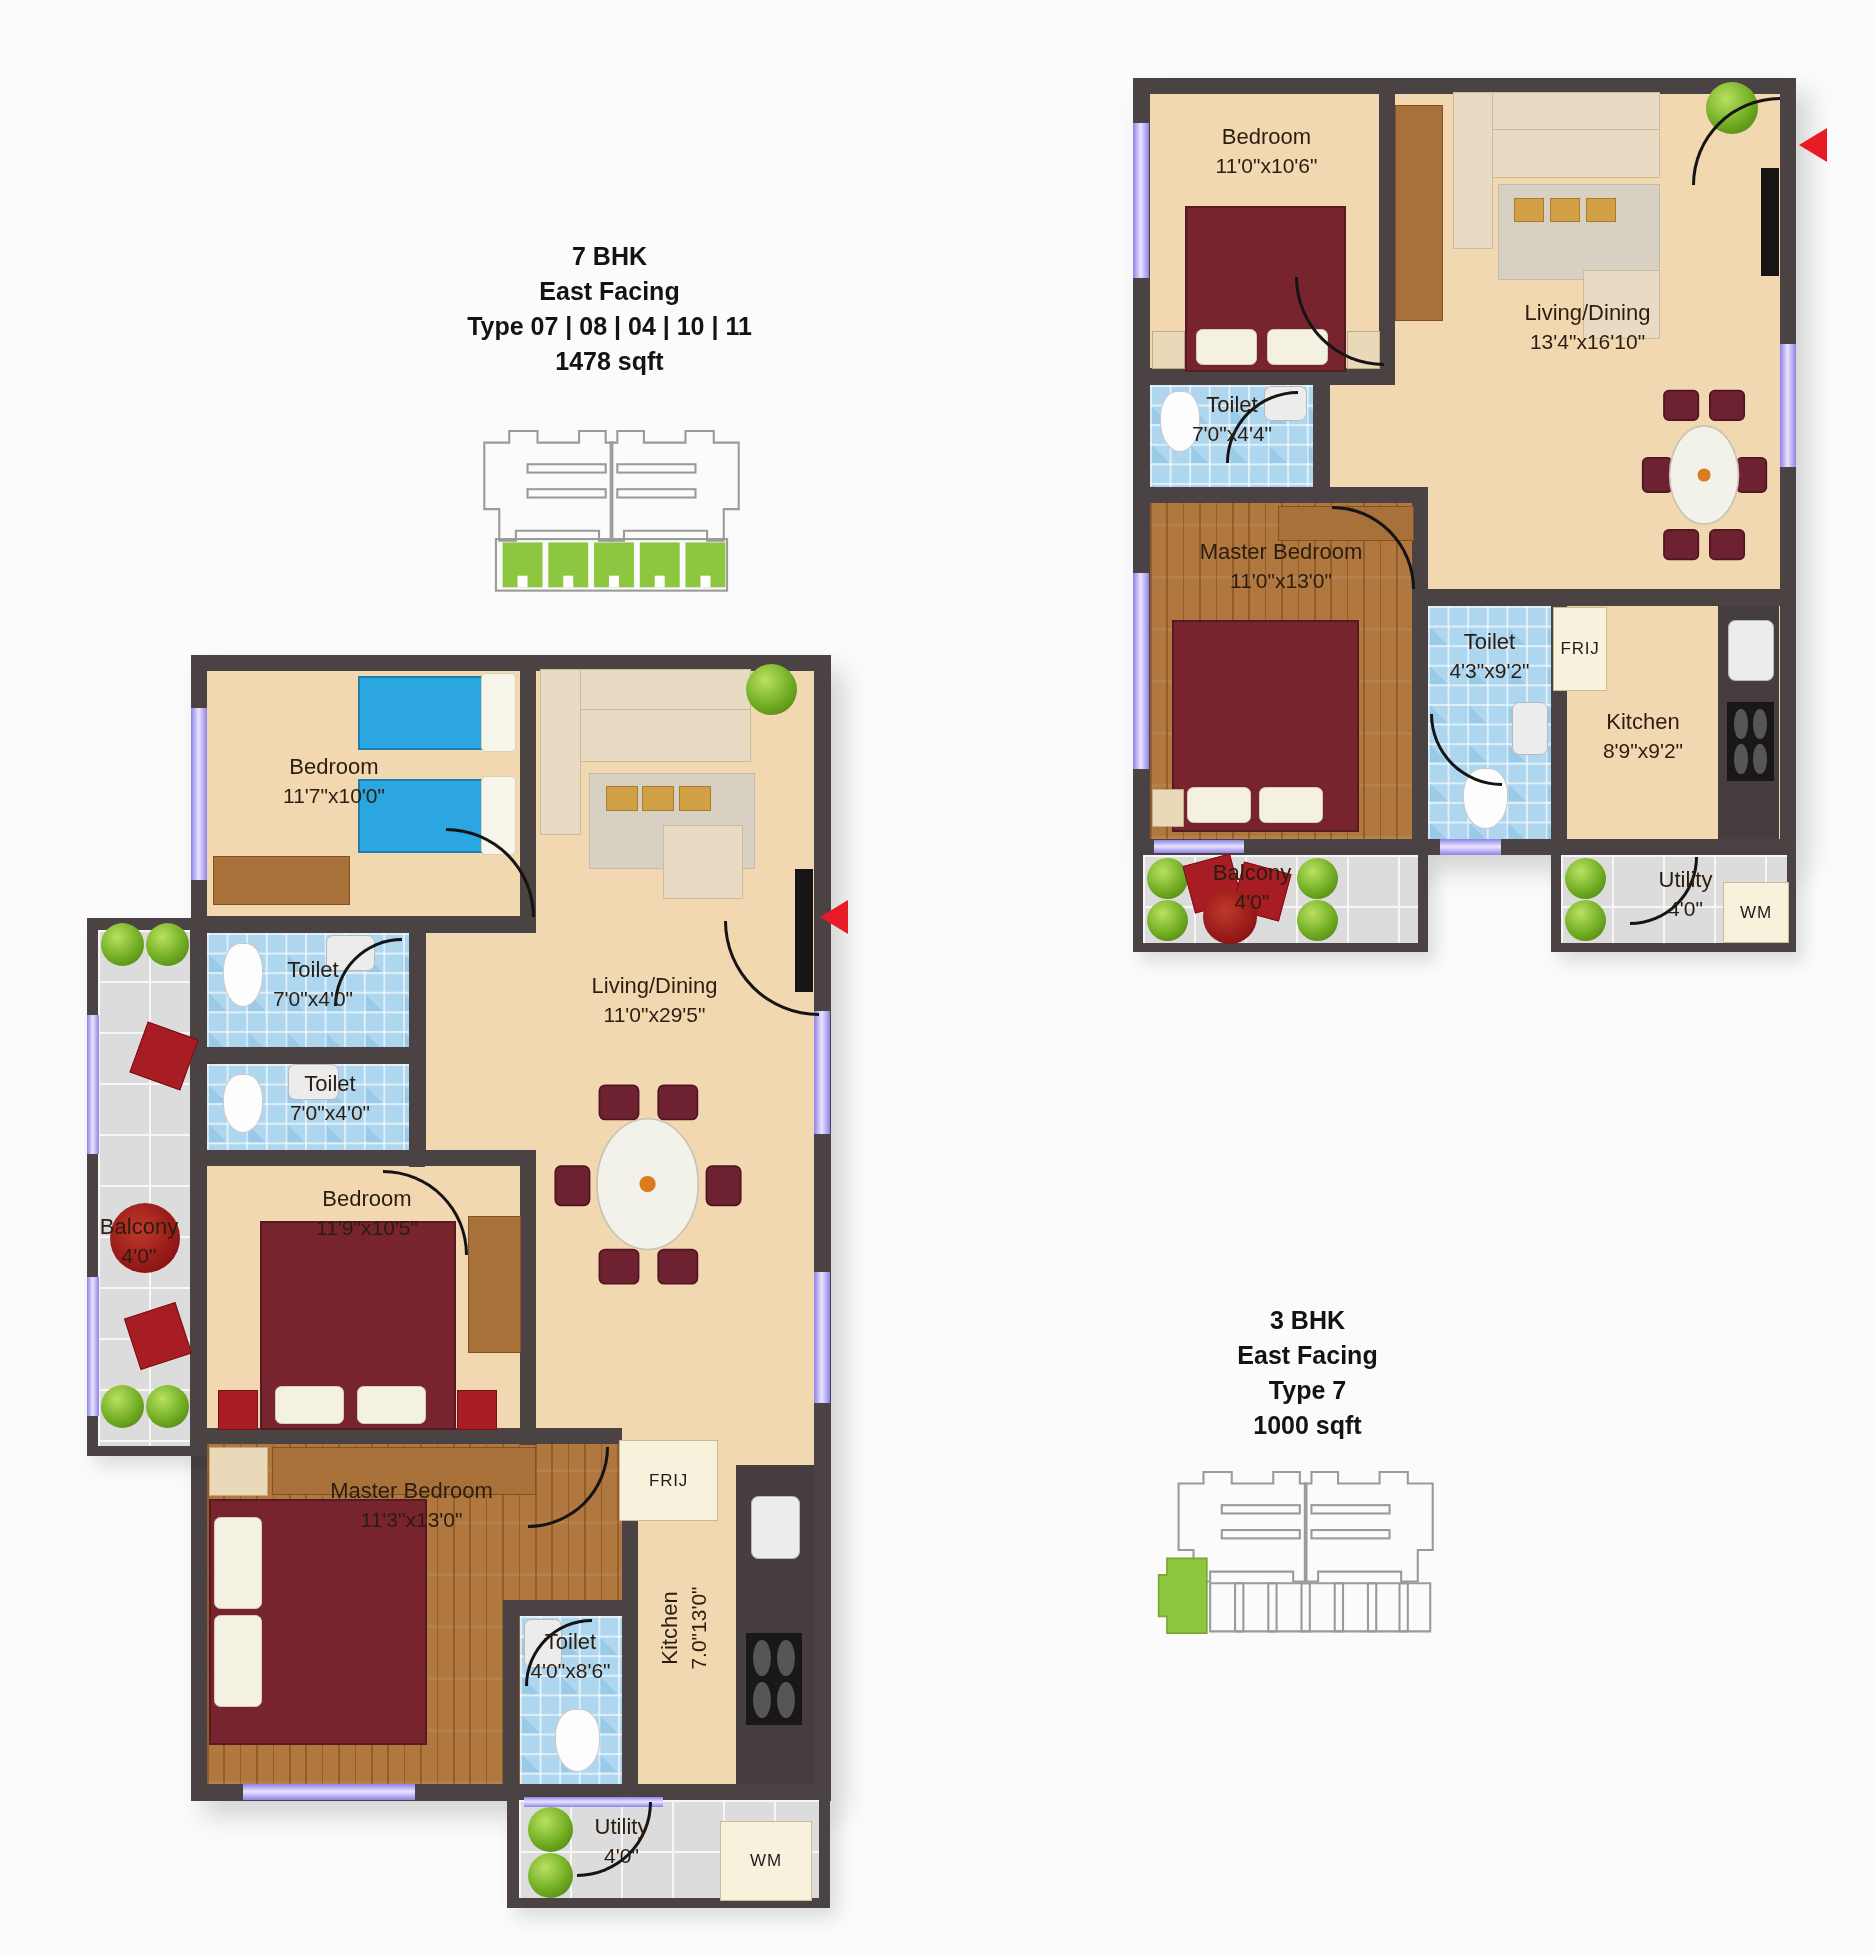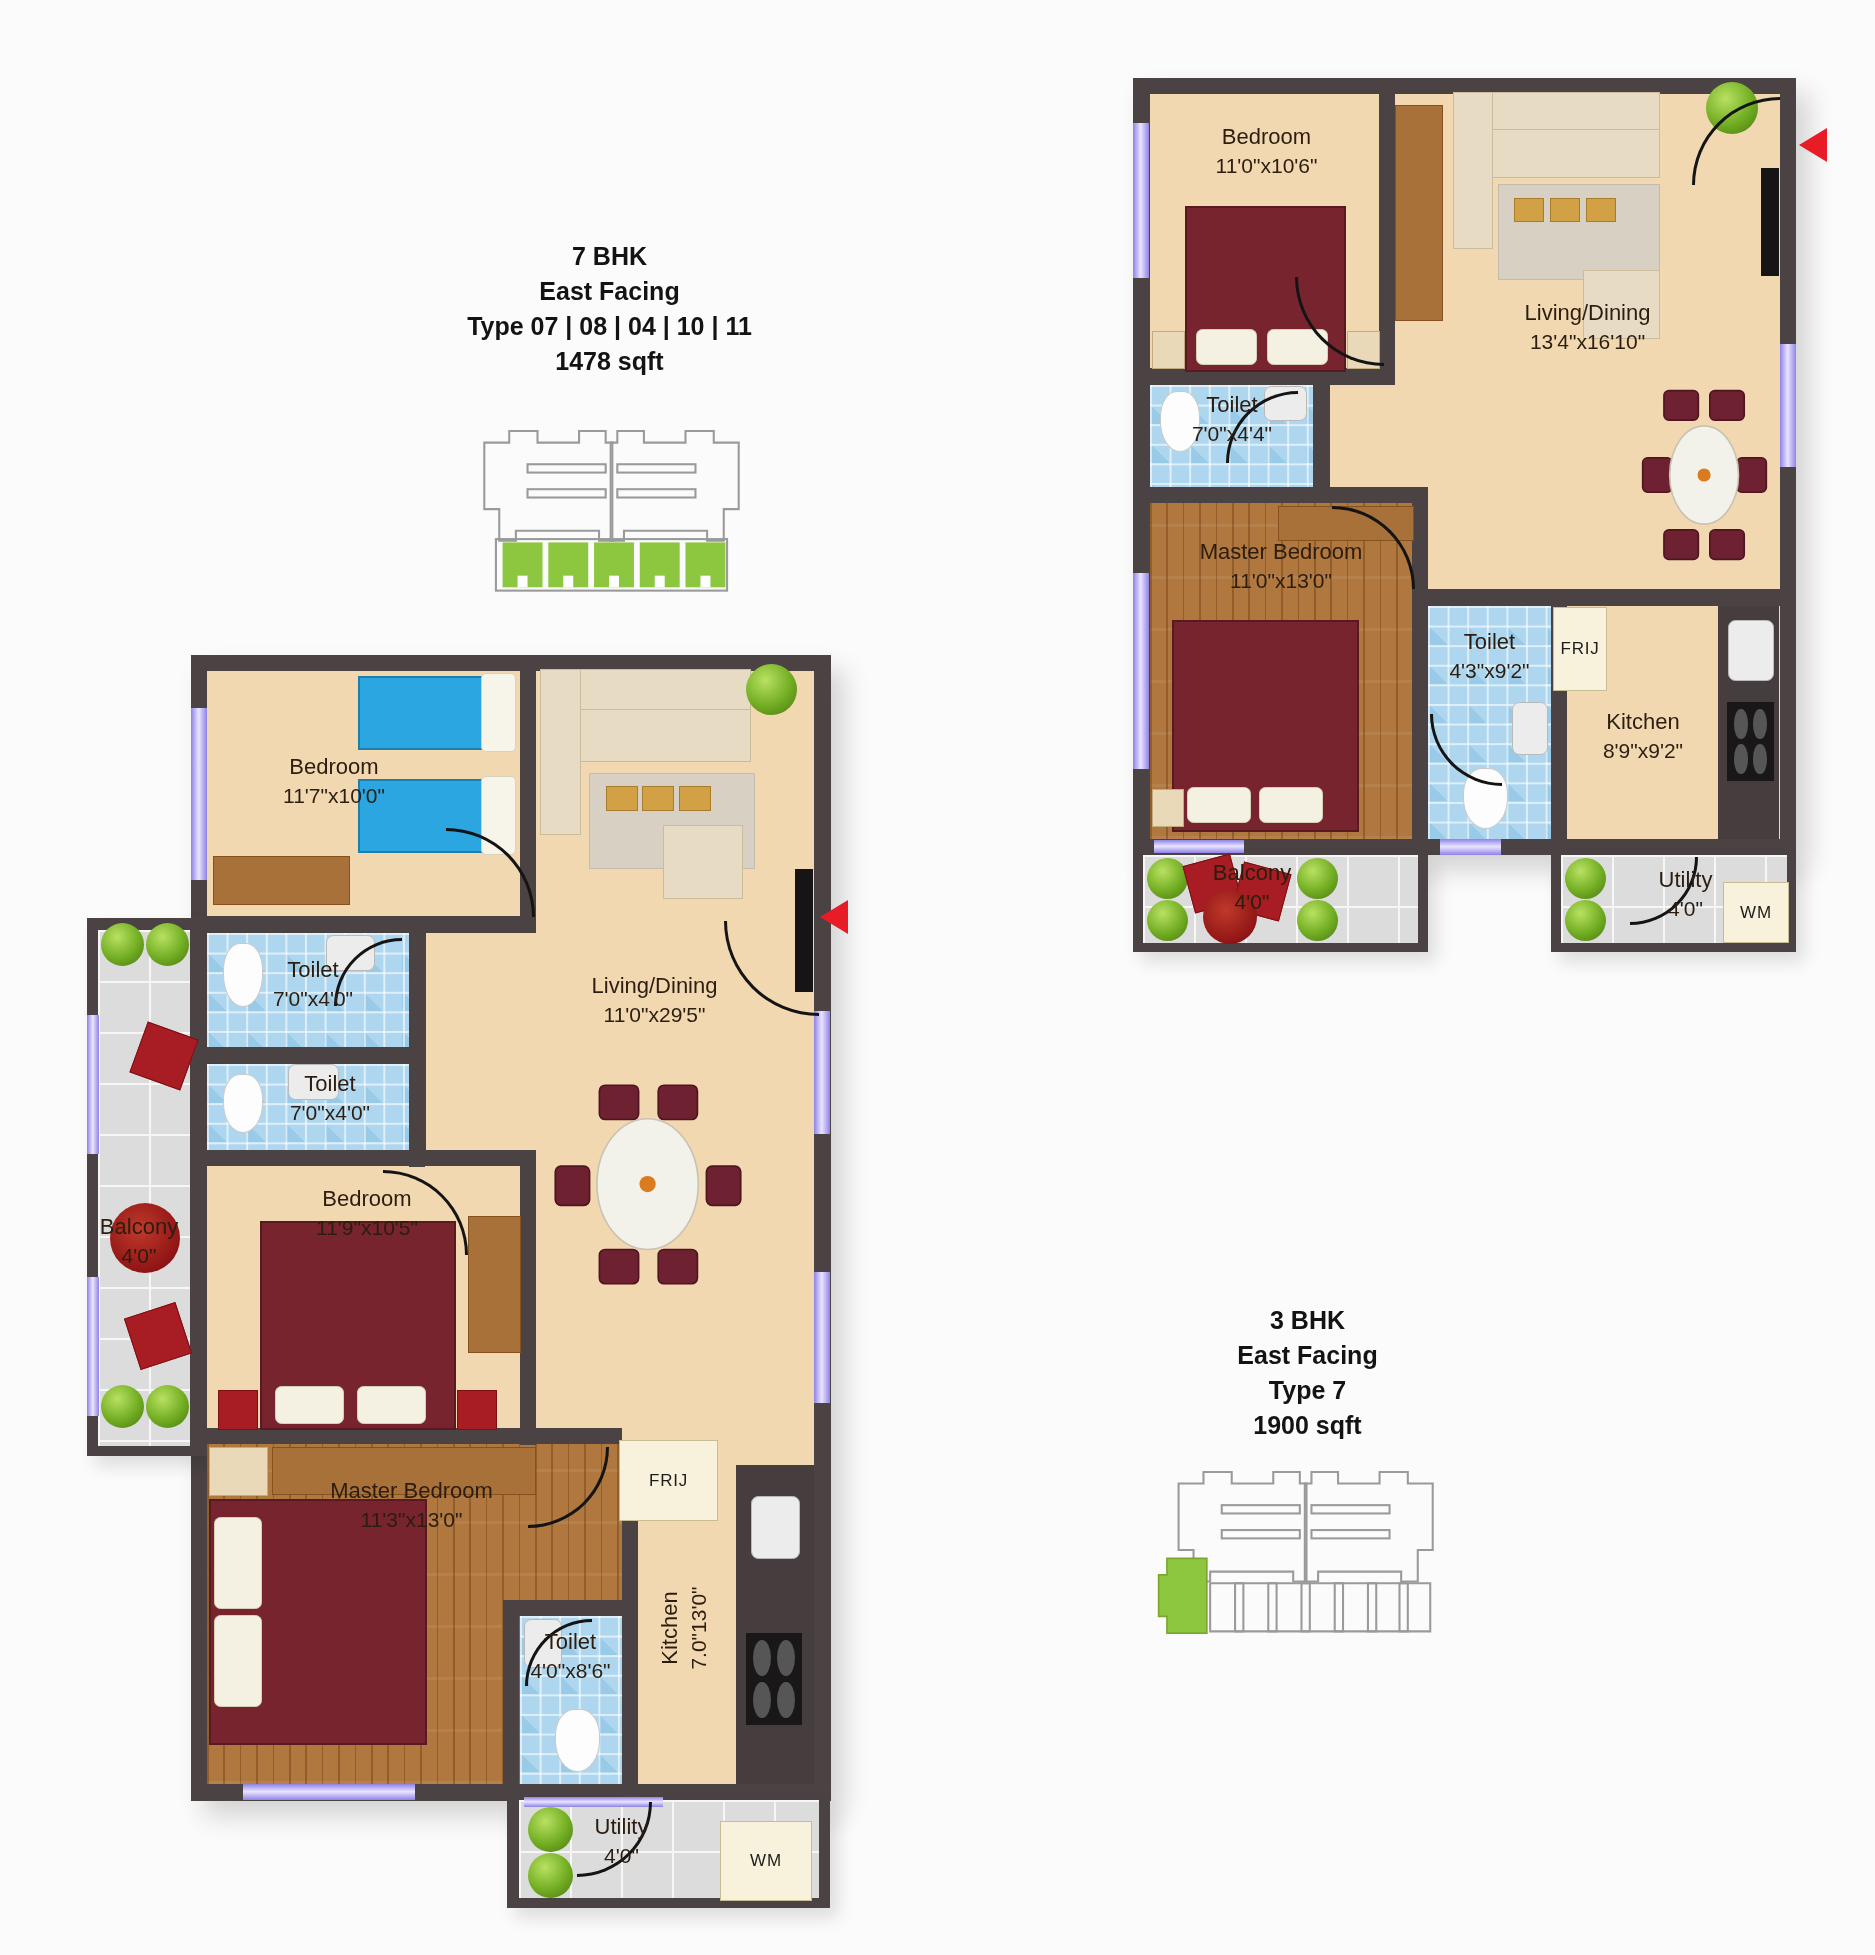--- a/index.html
+++ b/index.html
@@ -259,21 +259,21 @@
     <div class="dims">4'0"</div>
   </div>
 </div>
 
 <div>
 
   <div class="a plan-title" style="left:1146px;top:1303px;width:323px;">
     <div>3 BHK</div>
     <div>East Facing</div>
     <div>Type 7</div>
-    <div>1900 sqft</div>
+    <div>1000 sqft</div>
   </div>
 
   <div class="a" style="left:1152px;top:1450px;z-index:5;">
     <svg width="299" height="200" viewBox="0 0 360 240">
       <g fill="none" stroke="#9a9a9a" stroke-width="2.5">
         <path d="M32 64 V40 H62 V26 H96 V40 H146 V26 H178 V40 H186 V158 H170 V146 H70 V158 H50 V120 H32 Z"></path>
         <rect x="84" y="66" width="94" height="10"></rect>
         <rect x="84" y="96" width="94" height="10"></rect>
         <path d="M338 64 V40 H308 V26 H274 V40 H224 V26 H192 V40 H184 V158 H200 V146 H300 V158 H320 V120 H338 Z"></path>
         <rect x="192" y="66" width="94" height="10"></rect>

